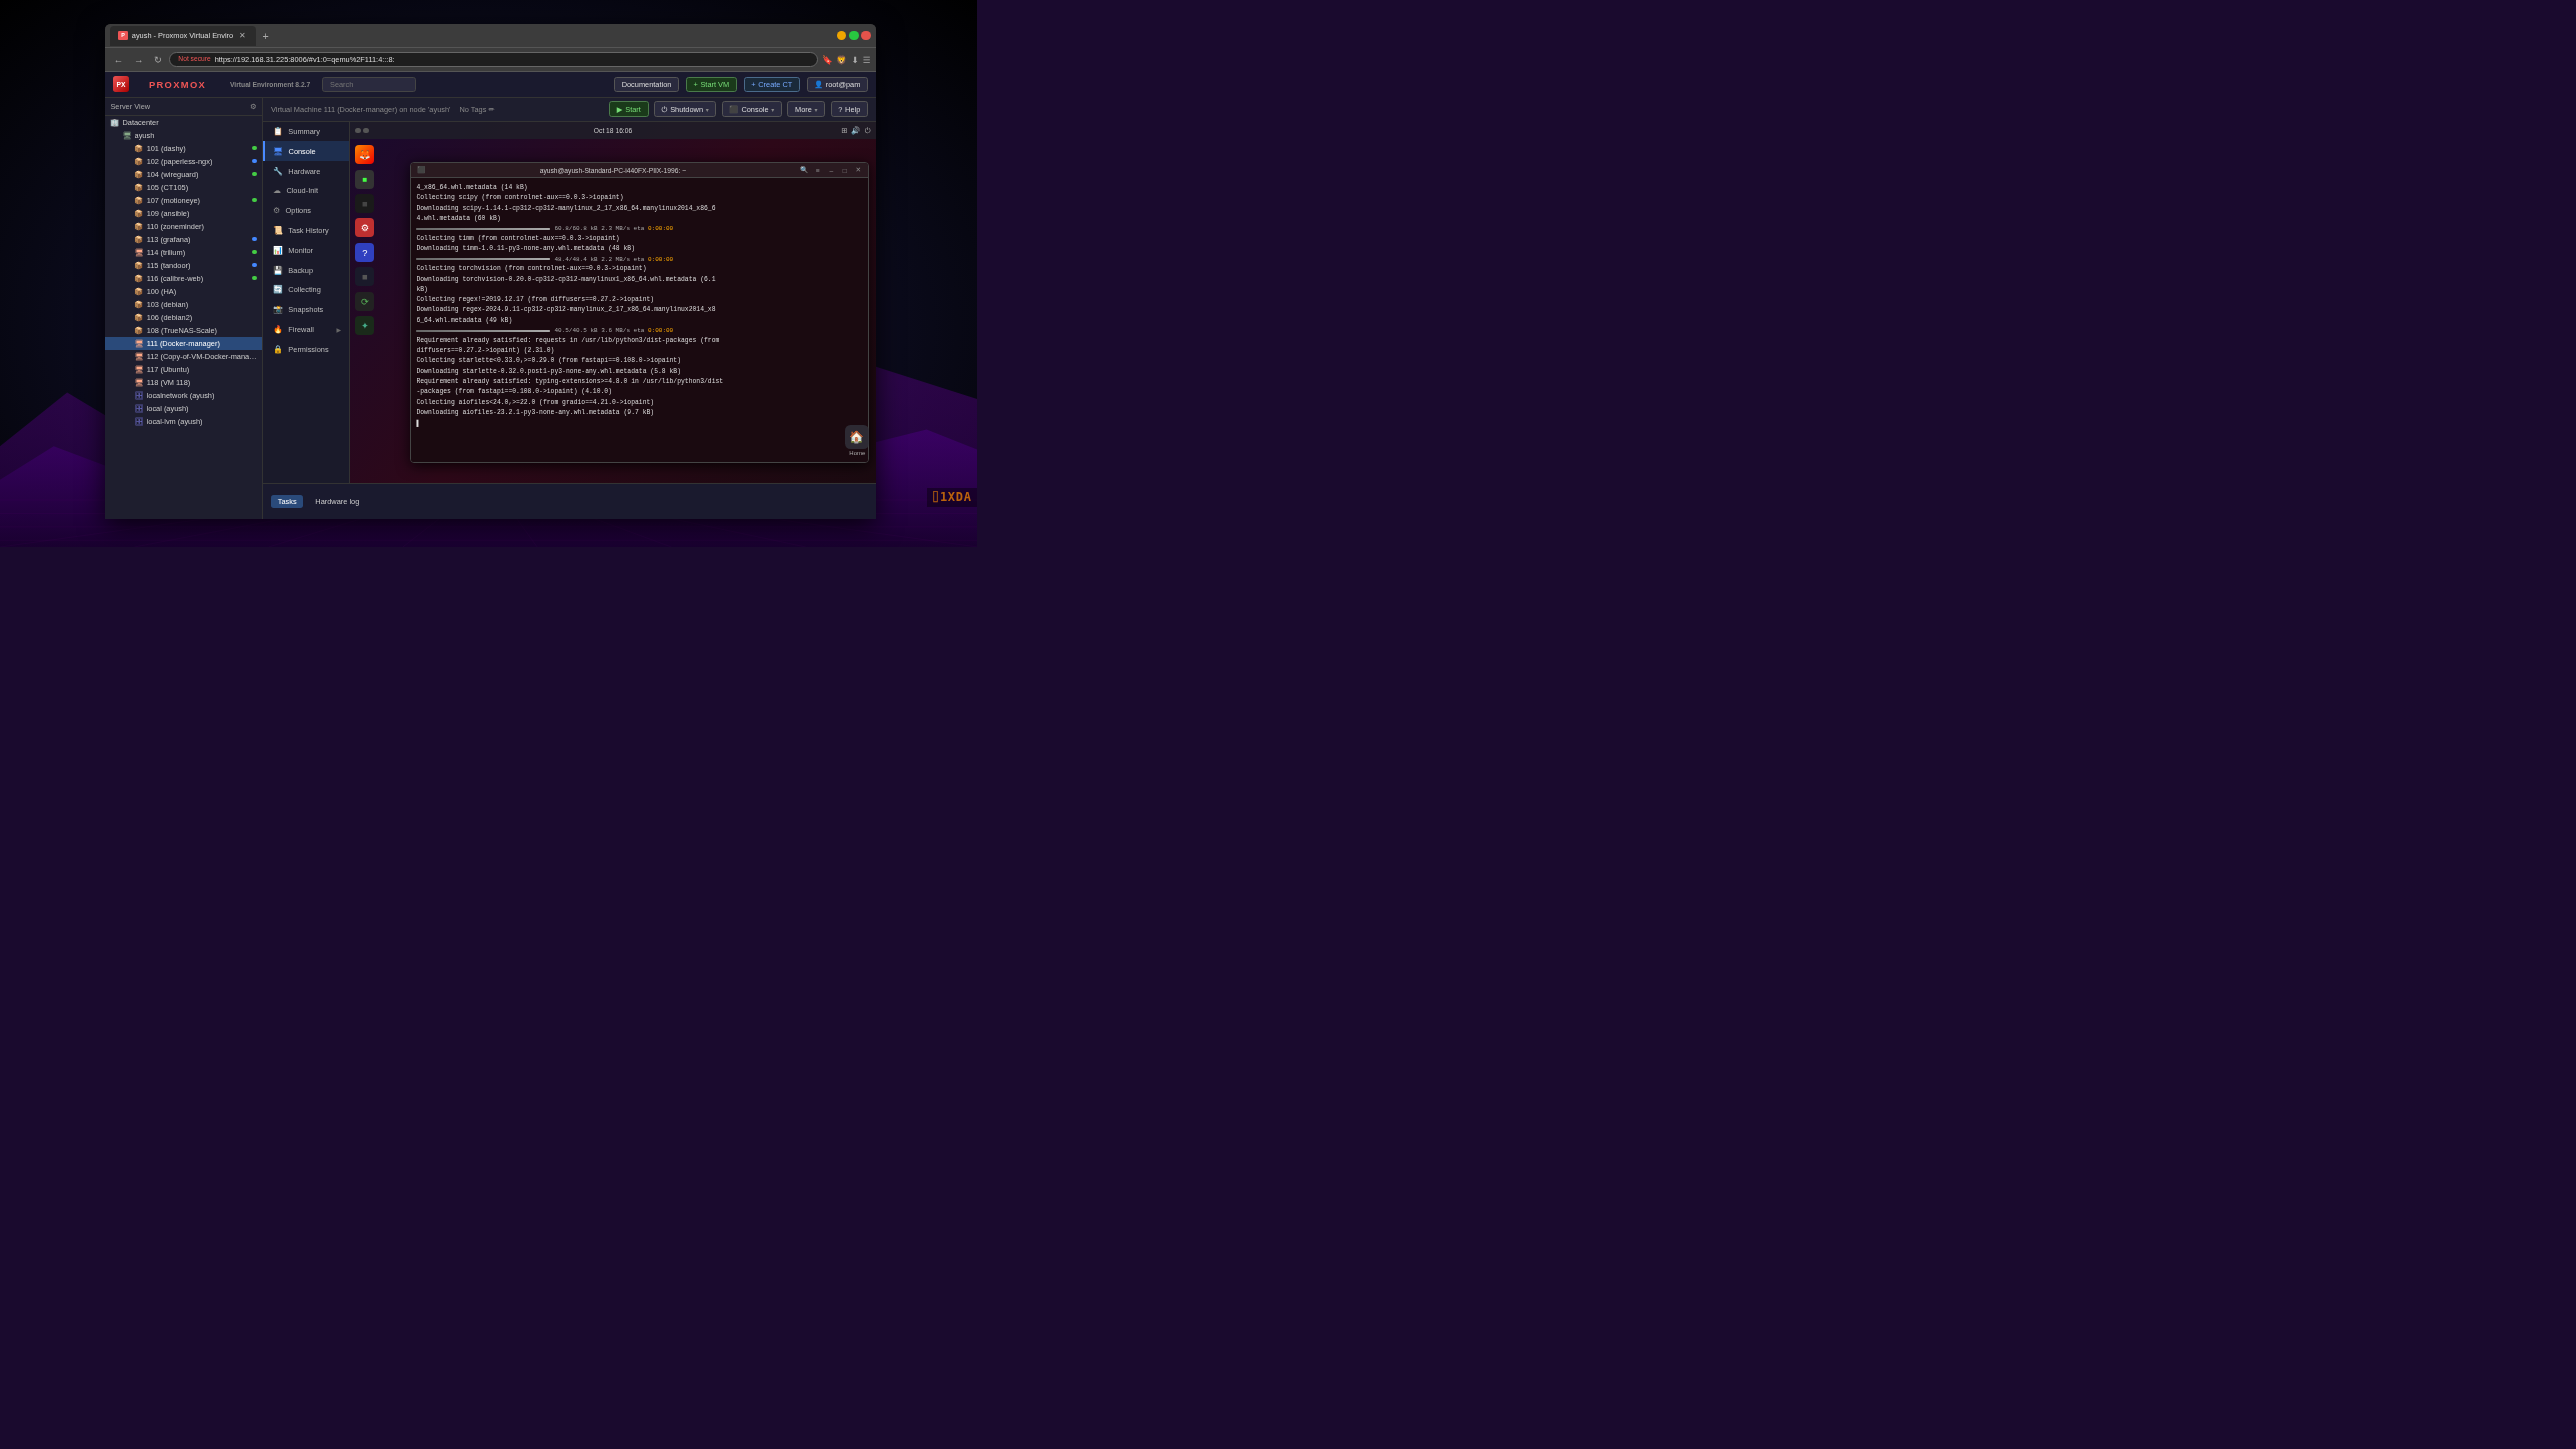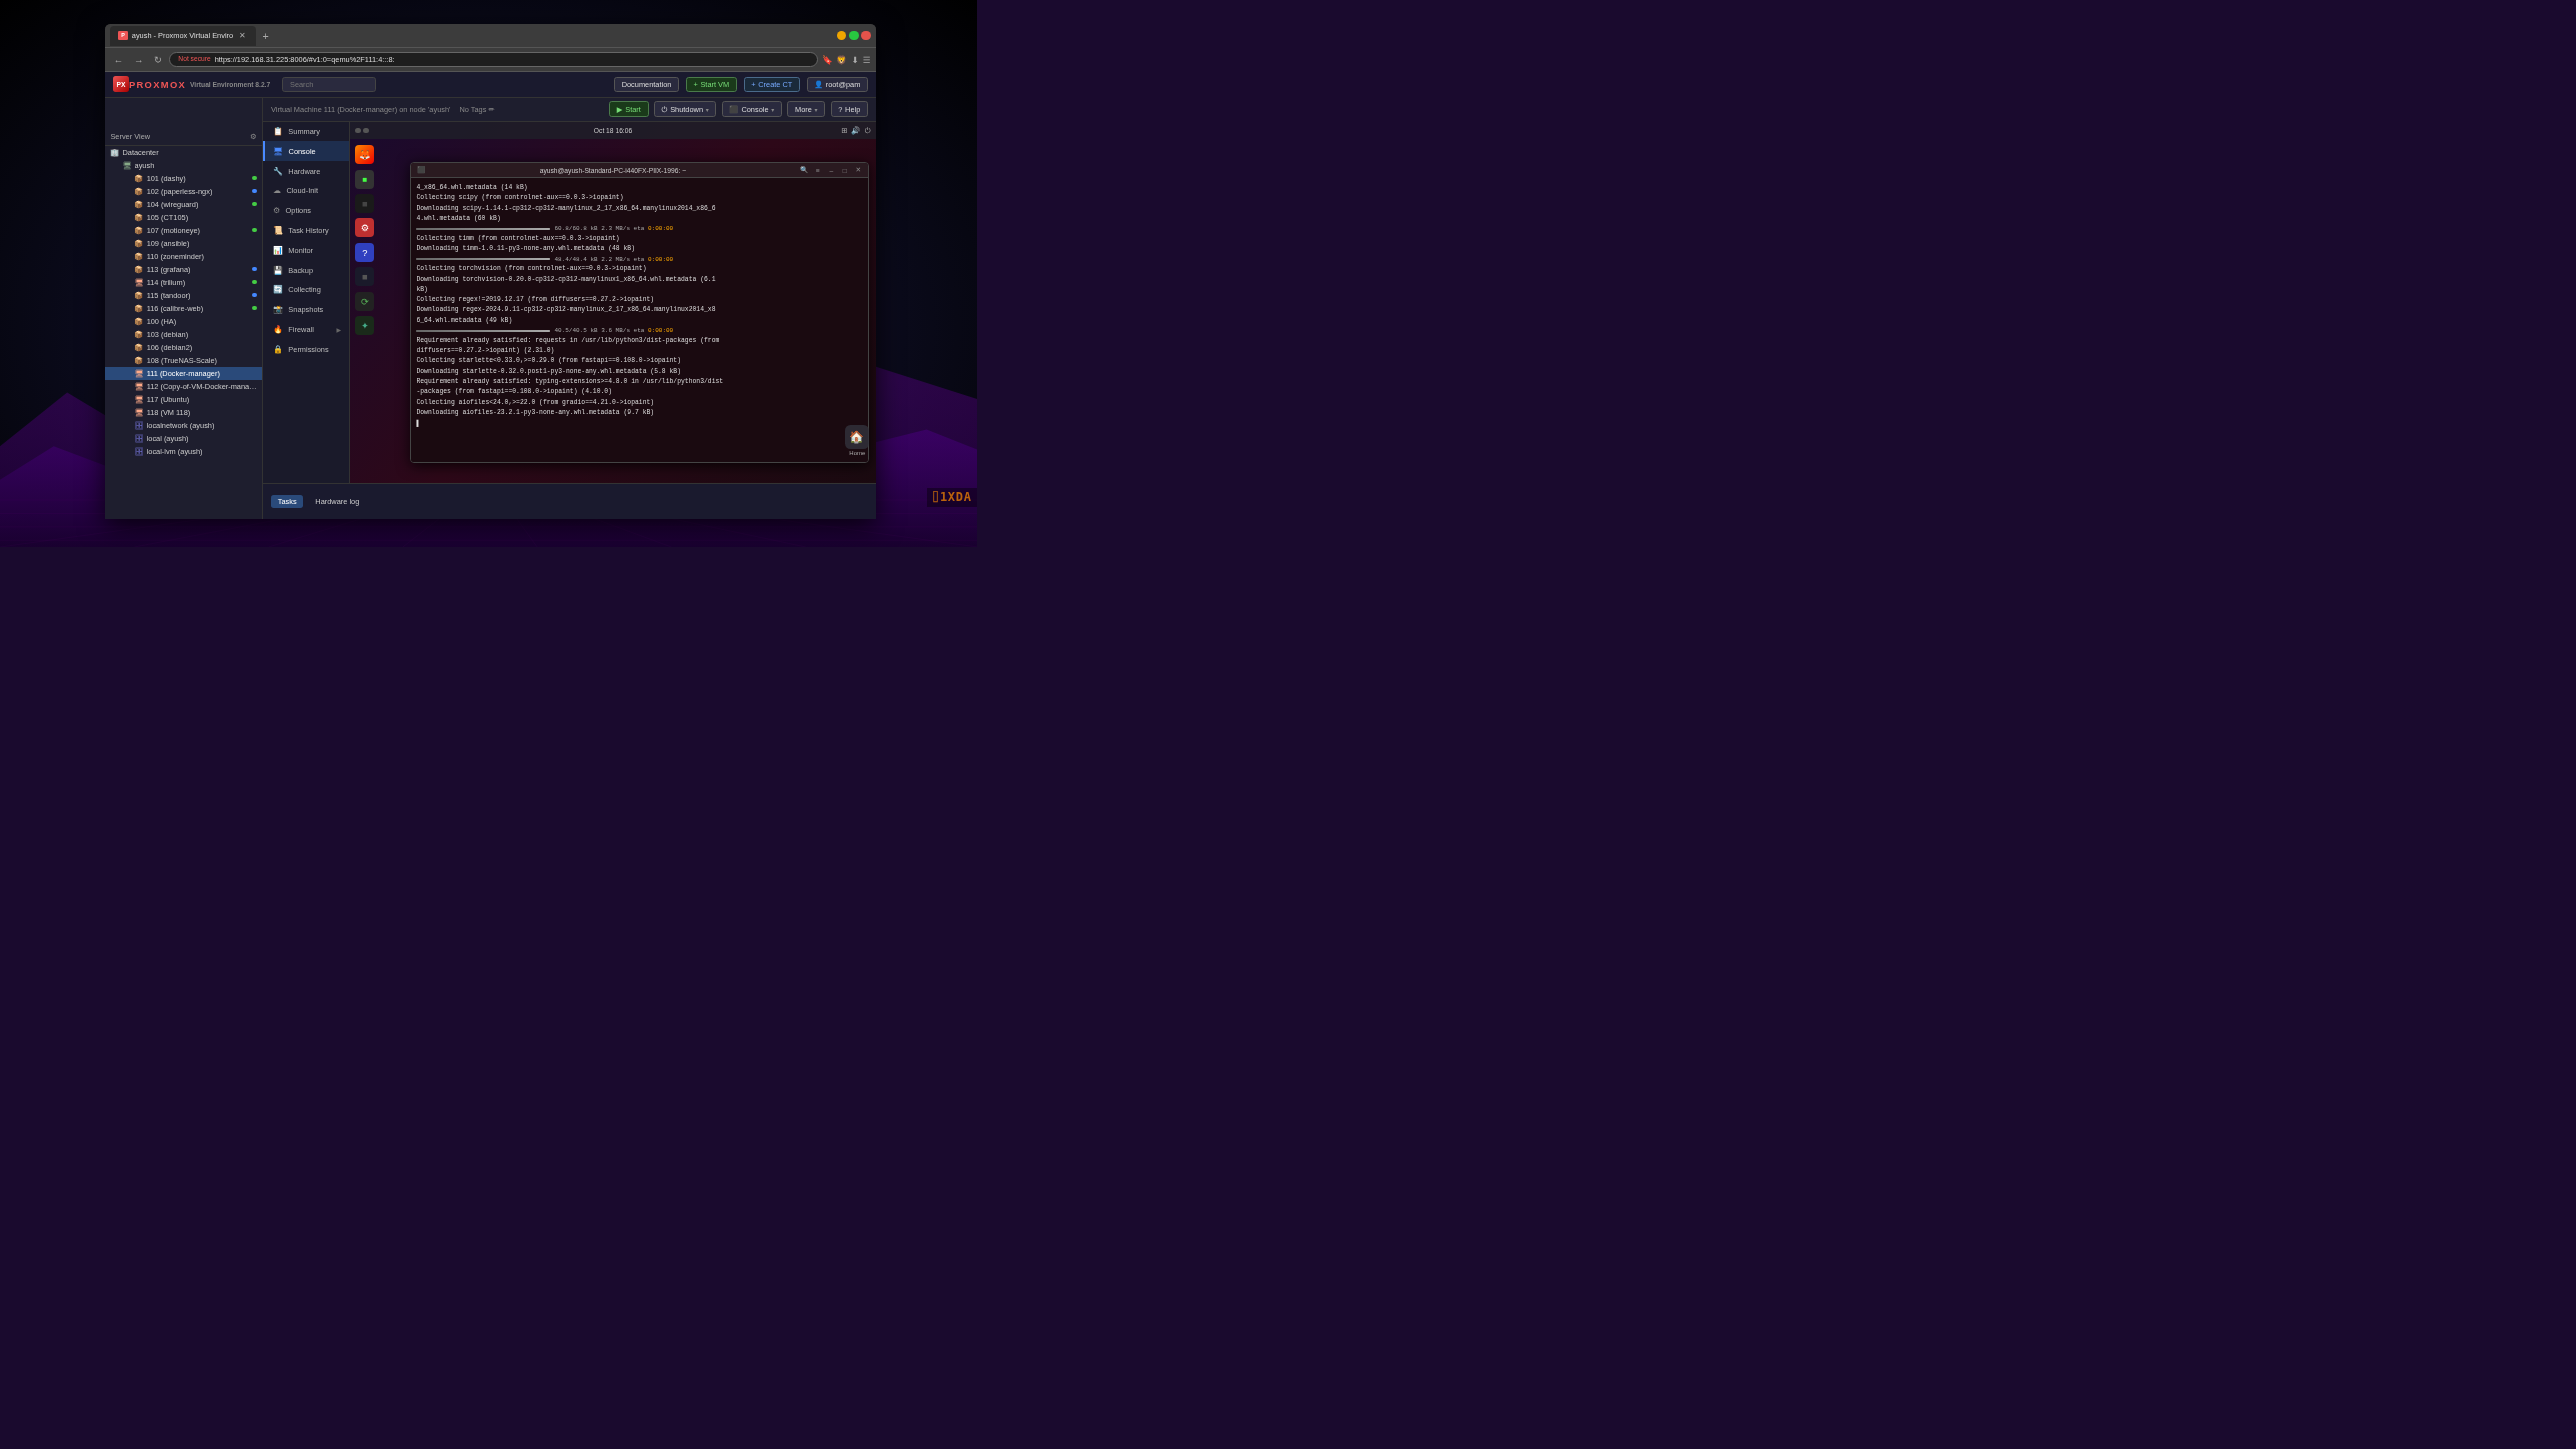--- a/index.html
+++ b/index.html
@@ -155,21 +155,21 @@
       border-bottom: 0.7px solid #333;
       display: flex;
       align-items: center;
       padding: 0 8px;
       height: 25.5px;
       gap: 6.7px;
     }
     .proxmox-logo {
       display: flex;
       align-items: center;
-      gap: 0;
+      gap: 20px;
       font-weight: bold;
     }
     .logo-icon {
       width: 16px; height: 16px;
       background: linear-gradient(135deg, #e55 0%, #a00 100%);
       border-radius: 2.7px;
       display: flex; align-items: center; justify-content: center;
       color: white; font-size: 6.7px; font-weight: bold;
     }
     .header-search {
@@ -220,21 +220,20 @@
       display: flex;
       flex-direction: column;
       overflow-y: auto;
     }
     .sidebar-header {
       display: flex;
       align-items: center;
       padding: 4px 5.4px;
       border-bottom: 0.7px solid #333;
       gap: 3px;
-      margin-top: 30px;
     }
     .sidebar-title {
       font-size: 7.4px;
       color: #aaa;
       flex: 1;
     }
     .sidebar-gear { color: #888; font-size: 7.4px; cursor: pointer; }
 
     .tree-node {
       display: flex;

